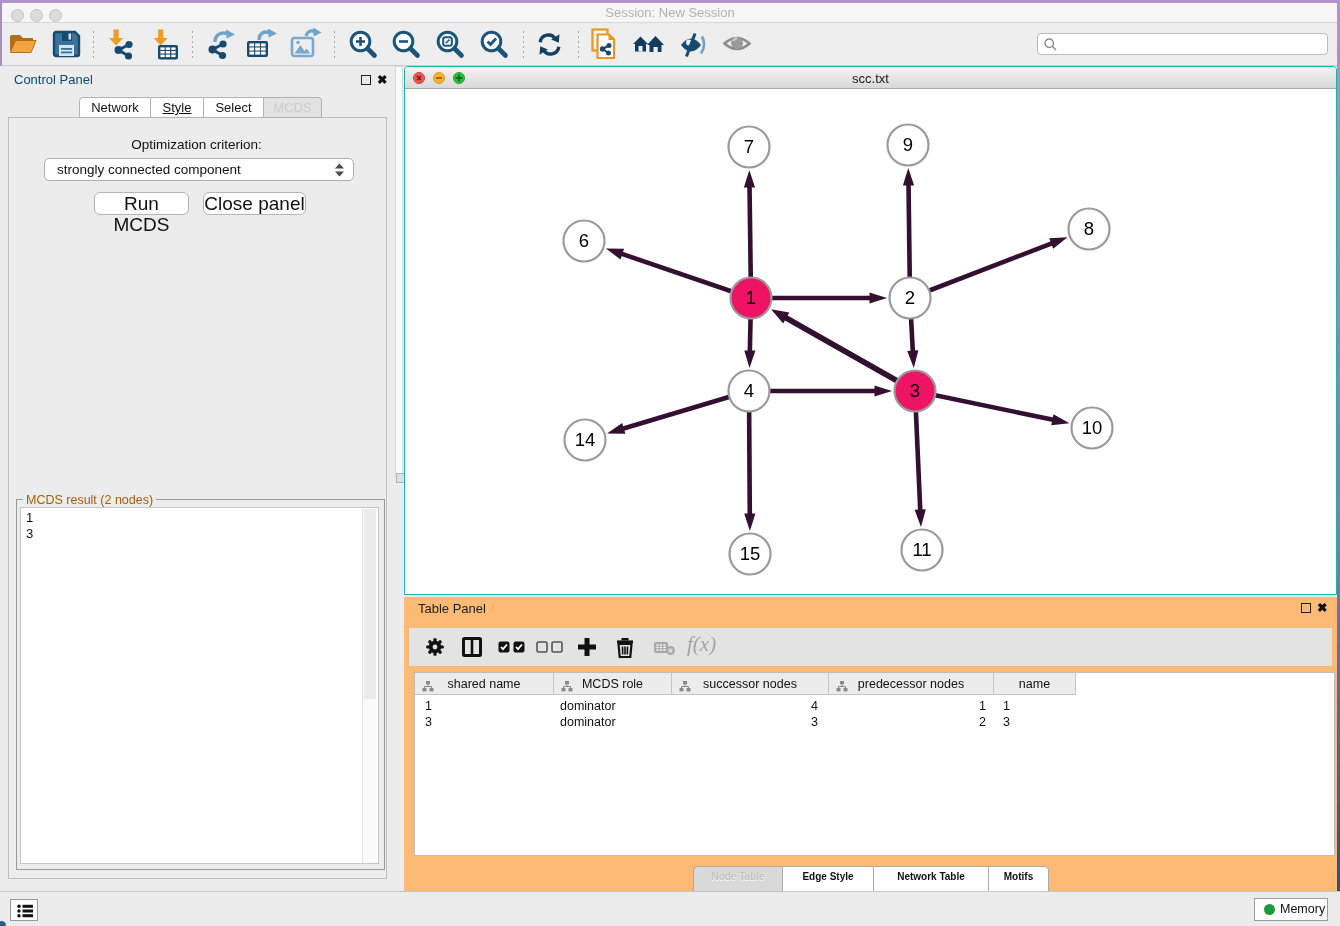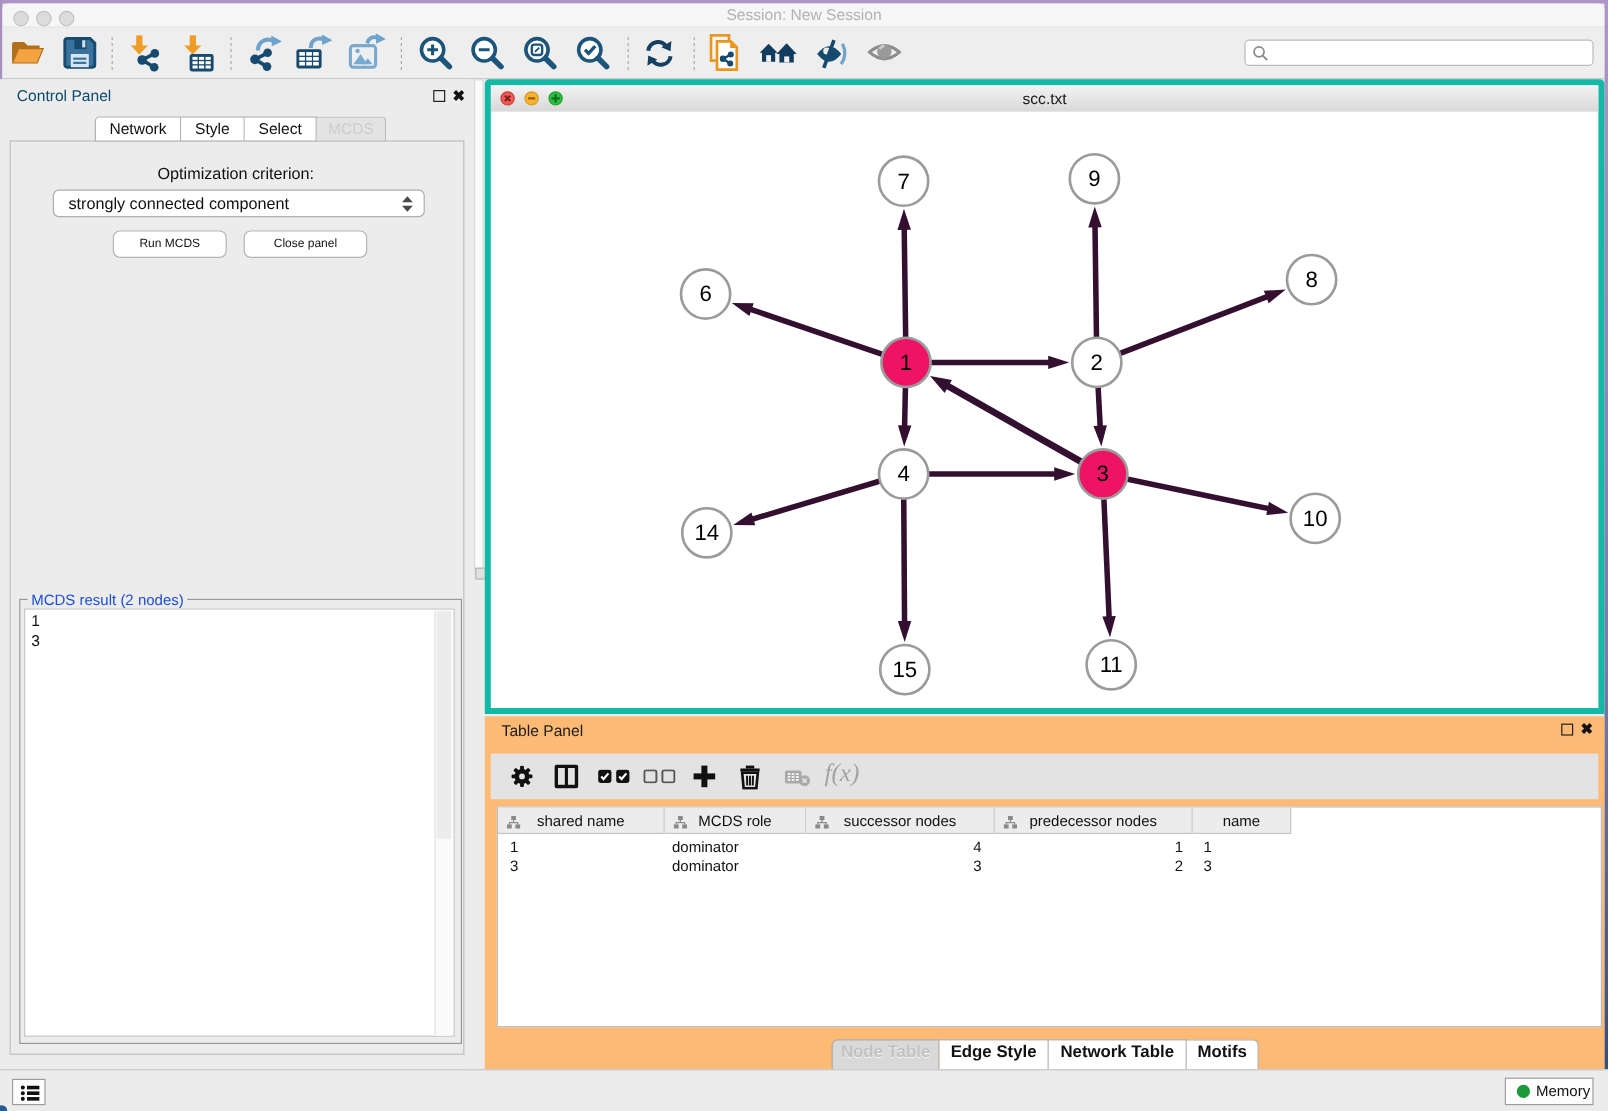--- a/index.html
+++ b/index.html
@@ -34,50 +34,50 @@
   .tabs{position:absolute;display:flex;}
   .tab{box-sizing:border-box;border:1px solid #b2b2b2;border-left:none;background:#fff;
        font-size:13px;color:#111;text-align:center;line-height:20px;height:21px;}
   .tab.first{border-left:1px solid #b2b2b2;border-radius:4px 0 0 0;}
   .tab.last{border-radius:0 4px 0 0;}
   .tab.dis{background:#e3e3e3;color:#cdcdcd;}
   #opt-label{left:0;top:71px;width:393px;text-align:center;font-size:13.5px;color:#111;}
   #opt-select{left:44px;top:92px;width:310px;height:23px;background:#fff;border:1px solid #aeaeae;
               border-radius:5px;box-sizing:border-box;font-size:13.5px;color:#111;line-height:21px;}
   .btn{position:absolute;background:#fff;border:1px solid #b5b5b5;border-radius:6px;
-       box-sizing:border-box;font-size:10px;color:#111;text-align:center;height:23px;line-height:21px;}
+       box-sizing:border-box;font-size:19px;color:#111;text-align:center;height:23px;line-height:21px;}
   #fieldset{left:16px;top:433px;width:367px;height:369px;border:1px solid #9a9a9a;}
-  #fs-legend{position:absolute;left:6px;top:-7px;background:#ececec;padding:0 3px;font-size:12.5px;color:#1d4ed8;}
+  #fs-legend{position:absolute;left:6px;top:-7px;background:#ececec;padding:0 3px;font-size:12.5px;color:#a16207;}
   #fs-inner{position:absolute;left:3px;top:7px;width:359px;height:357px;background:#fff;border:1px solid #c6c6c6;box-sizing:border-box;}
   #fs-scroll{position:absolute;right:1px;top:1px;width:14px;height:354px;background:#fafafa;border-left:1px solid #e2e2e2;}
   #fs-thumb{position:absolute;left:1px;top:0;width:12px;height:190px;background:#ececec;}
   
   #splitter{left:396px;top:473px;width:9px;height:10px;background:#e0e0e0;border:1px solid #b5b5b5;box-sizing:border-box;}
   
-  #netwin{left:404px;top:66px;width:933px;height:529px;border:5px solid #14b8a6;
+  #netwin{left:404px;top:66px;width:933px;height:529px;border:1px solid #14b8a6;
           border-radius:4px 4px 0 0;box-sizing:border-box;background:#fff;}
   #nw-title{position:absolute;left:0;top:0;width:100%;height:21px;
             background:linear-gradient(#f3f3f3,#d9d9d9);border-bottom:1px solid #ababab;
             border-radius:4px 4px 0 0;}
   #nw-title .txt{position:absolute;width:100%;text-align:center;top:4px;font-size:13px;color:#1a1a1a;}
   .mac{position:absolute;top:5px;width:12px;height:12px;border-radius:50%;box-sizing:border-box;}
   #nw-handle{left:862px;top:587px;width:9px;height:6px;background:#d8d8d8;border:1px solid #bbb;box-sizing:border-box;}
   
   #tpanel{left:404px;top:597px;width:933px;height:294px;background:#fdba74;}
   #tp-title{left:14px;top:4px;font-size:13px;color:#1d1d1d;}
   #tp-toolbar{left:5px;top:31px;width:923px;height:38px;background:#e3e3e3;}
   #tp-table{left:10px;top:75px;width:921px;height:184px;background:#fff;border:1px solid #bdbdbd;box-sizing:border-box;}
   .th{position:absolute;top:0;height:22px;background:#ececec;border-right:1px solid #c6c6c6;
       border-bottom:1px solid #c6c6c6;box-sizing:border-box;font-size:12.5px;color:#111;
       text-align:center;line-height:22px;}
   .td{position:absolute;font-size:12.5px;color:#111;height:17px;line-height:17px;}
   .hicon{position:absolute;top:5px;}
   
   .btab{box-sizing:border-box;border:1px solid #ababab;border-left:none;background:#fff;
-        font-size:14px;font-weight:bold;color:#111;text-align:center;height:37px;line-height:19px;}
+        font-size:10px;font-weight:bold;color:#111;text-align:center;height:37px;line-height:19px;}
   .btab.first{border-left:1px solid #ababab;border-radius:5px 0 0 5px;}
   .btab.last{border-radius:0 5px 5px 0;}
   .btab.dis{background:#d9d9d9;color:#c2c2c2;text-shadow:0 1px 0 #f5f5f5;}
   
   #statusbar{left:0;top:891px;width:1340px;height:35px;background:#ececec;border-top:1px solid #c6c6c6;box-sizing:border-box;}
   #sb-left{left:10px;top:7px;width:28px;height:22px;background:#fdfdfd;border:1px solid #9c9c9c;box-sizing:border-box;}
   #sb-mem{left:1254px;top:6px;width:74px;height:23px;background:#fdfdfd;border:1px solid #9c9c9c;box-sizing:border-box;
           font-size:12.5px;color:#111;}
 </style>
 </head>
@@ -229,21 +229,21 @@
     </div>
 </div>
 
 <div class="abs" id="cpanel">
   <div class="abs" id="cp-title">Control Panel</div>
   <div class="wbtn-sq" style="left:361px;top:9px;"></div>
   <div class="wbtn-x" style="left:377px;top:9px;">✖</div>
   <div class="abs" id="cp-box"></div>
   <div class="tabs" style="left:79px;top:31px;">
     <div class="tab first" style="width:72px;">Network</div>
-    <div class="tab" style="width:53px;">Style</div>
+    <div class="tab" style="width:53px;text-decoration:underline;">Style</div>
     <div class="tab" style="width:60px;">Select</div>
     <div class="tab last dis" style="width:58px;">MCDS</div>
   </div>
   <div class="abs" id="opt-select"><span style="padding-left:12px;">strongly connected component</span><svg class="abs" style="right:8px;top:4px;" width="11" height="14" viewBox="0 0 11 14">
         <polygon points="5.5,0.5 10,5.5 1,5.5" fill="#4a4a4a"></polygon>
         <polygon points="5.5,13.5 10,8.5 1,8.5" fill="#4a4a4a"></polygon>
       </svg></div>
   <div class="abs" id="opt-label">Optimization criterion:</div>
   <div class="btn" style="left:94px;top:126px;width:95px;">Run MCDS</div>
   <div class="btn" style="left:203px;top:126px;width:103px;">Close panel</div>

